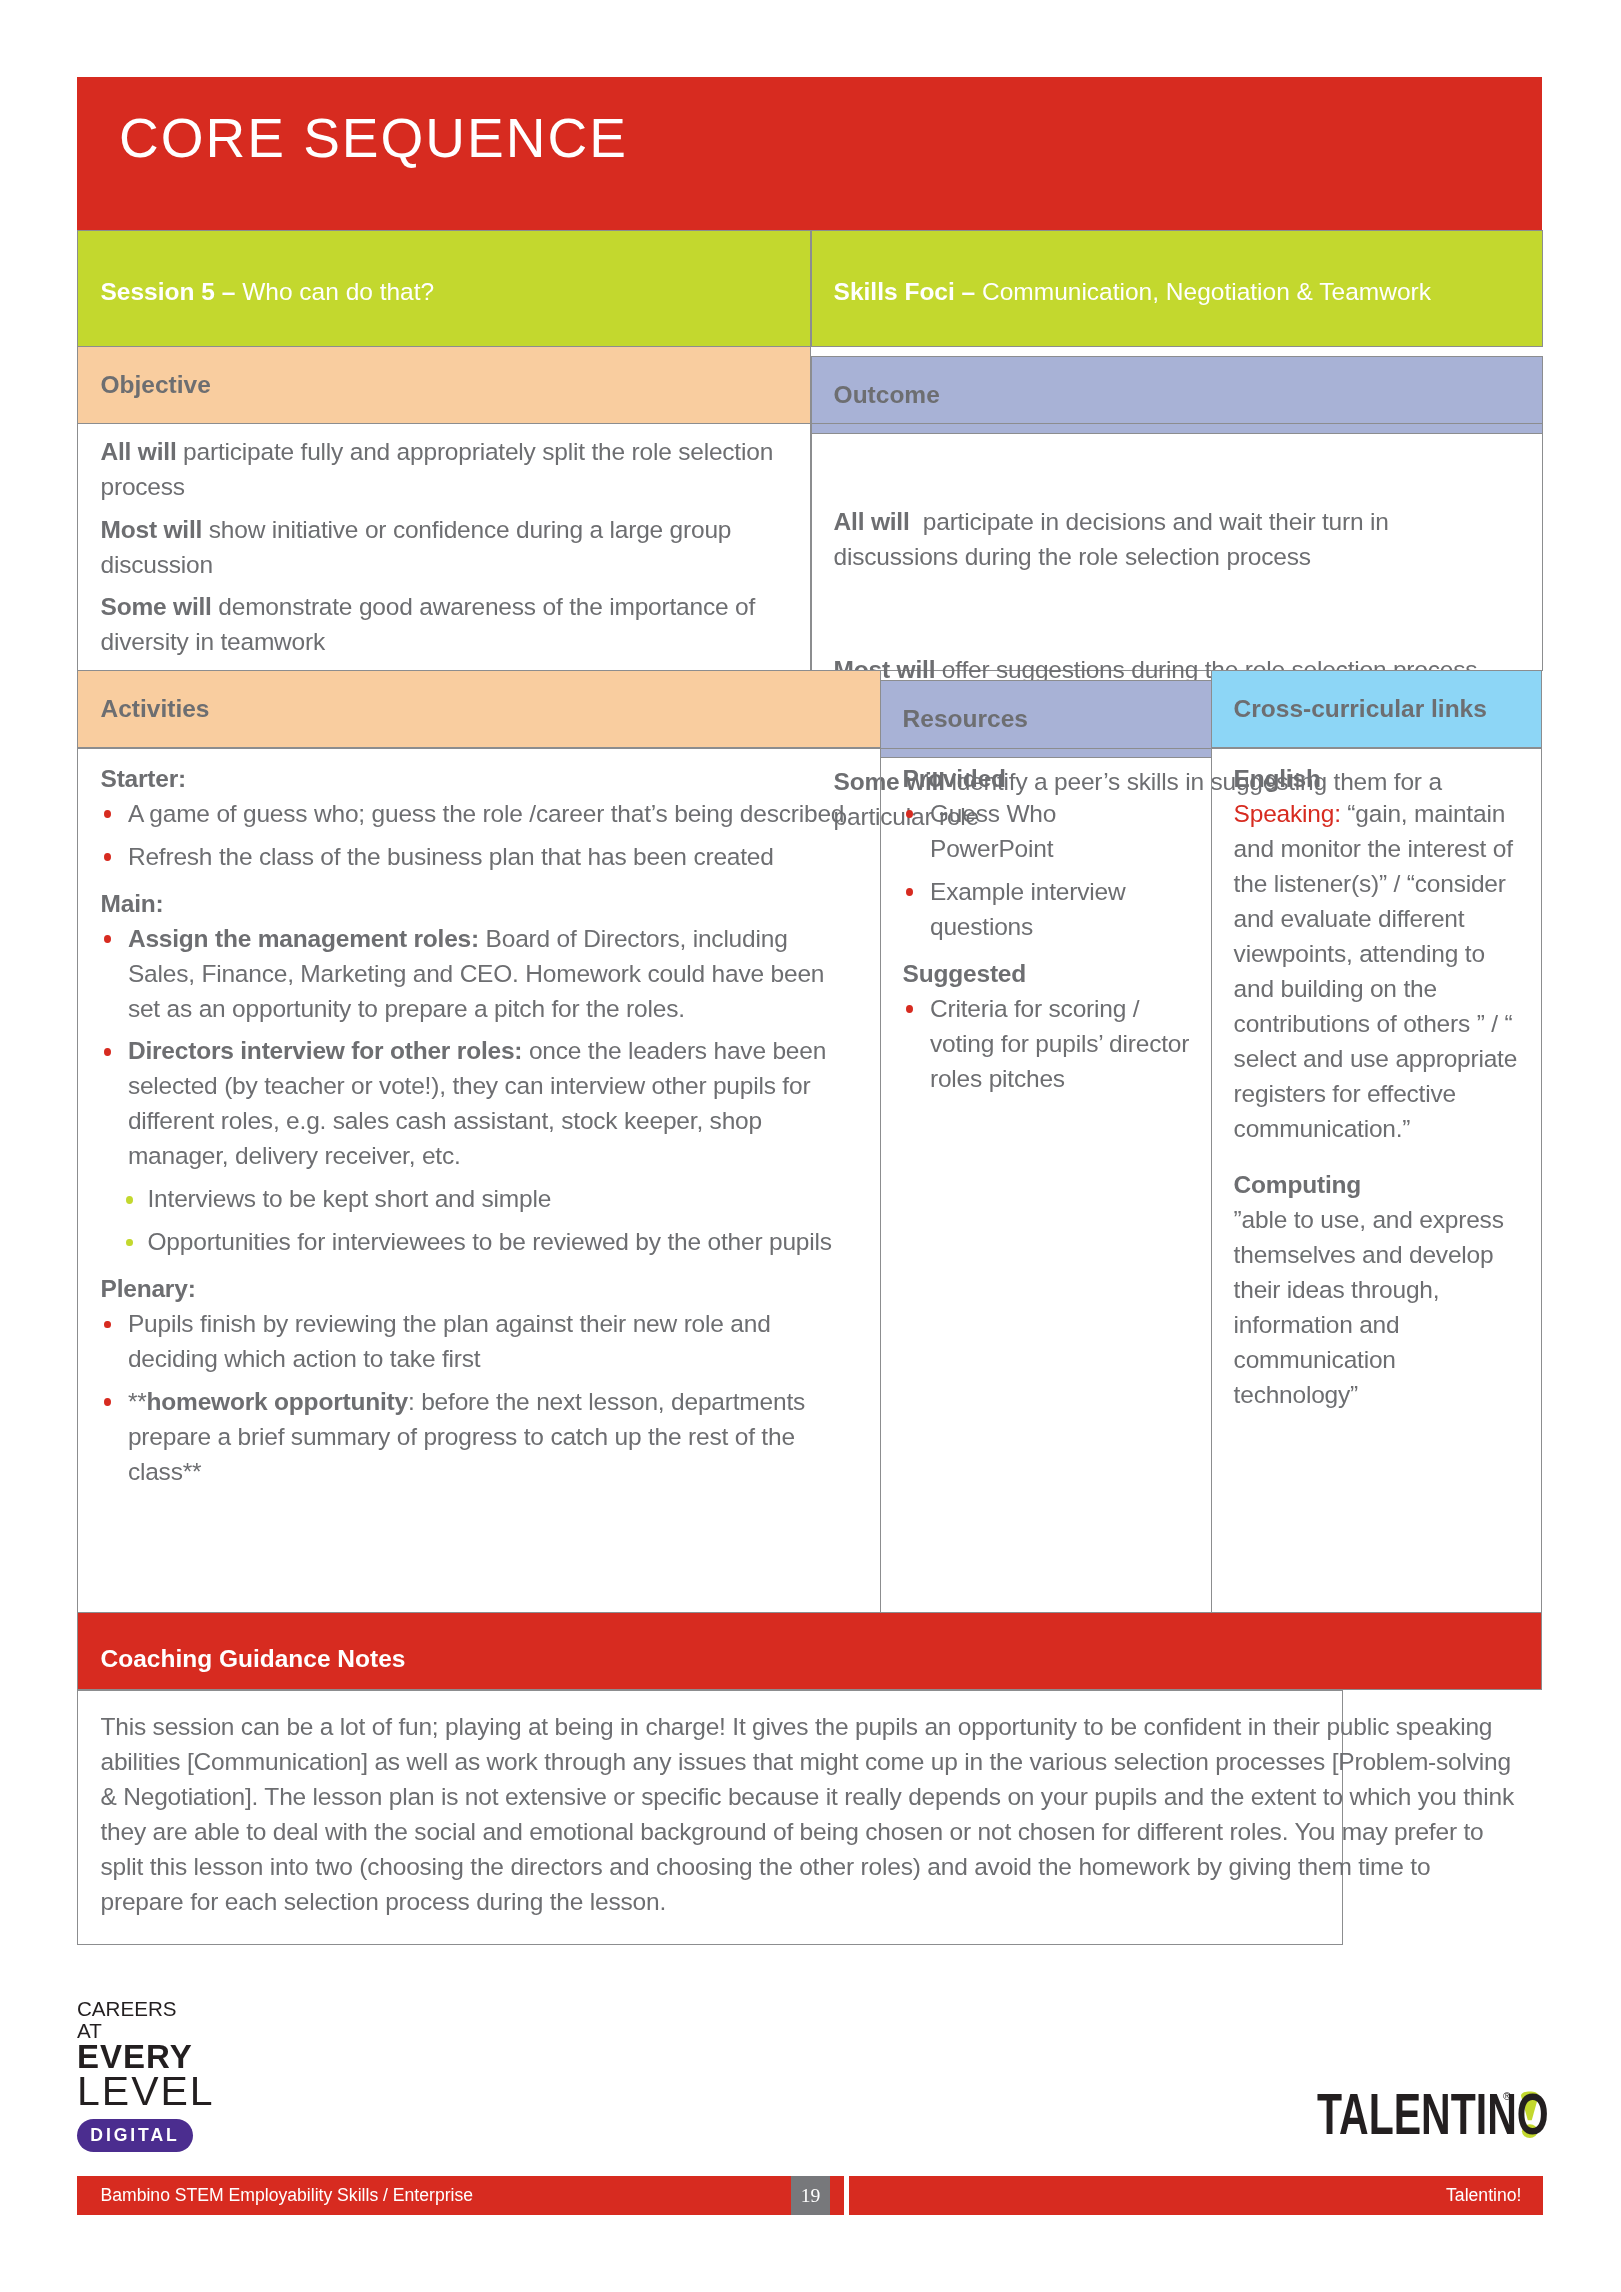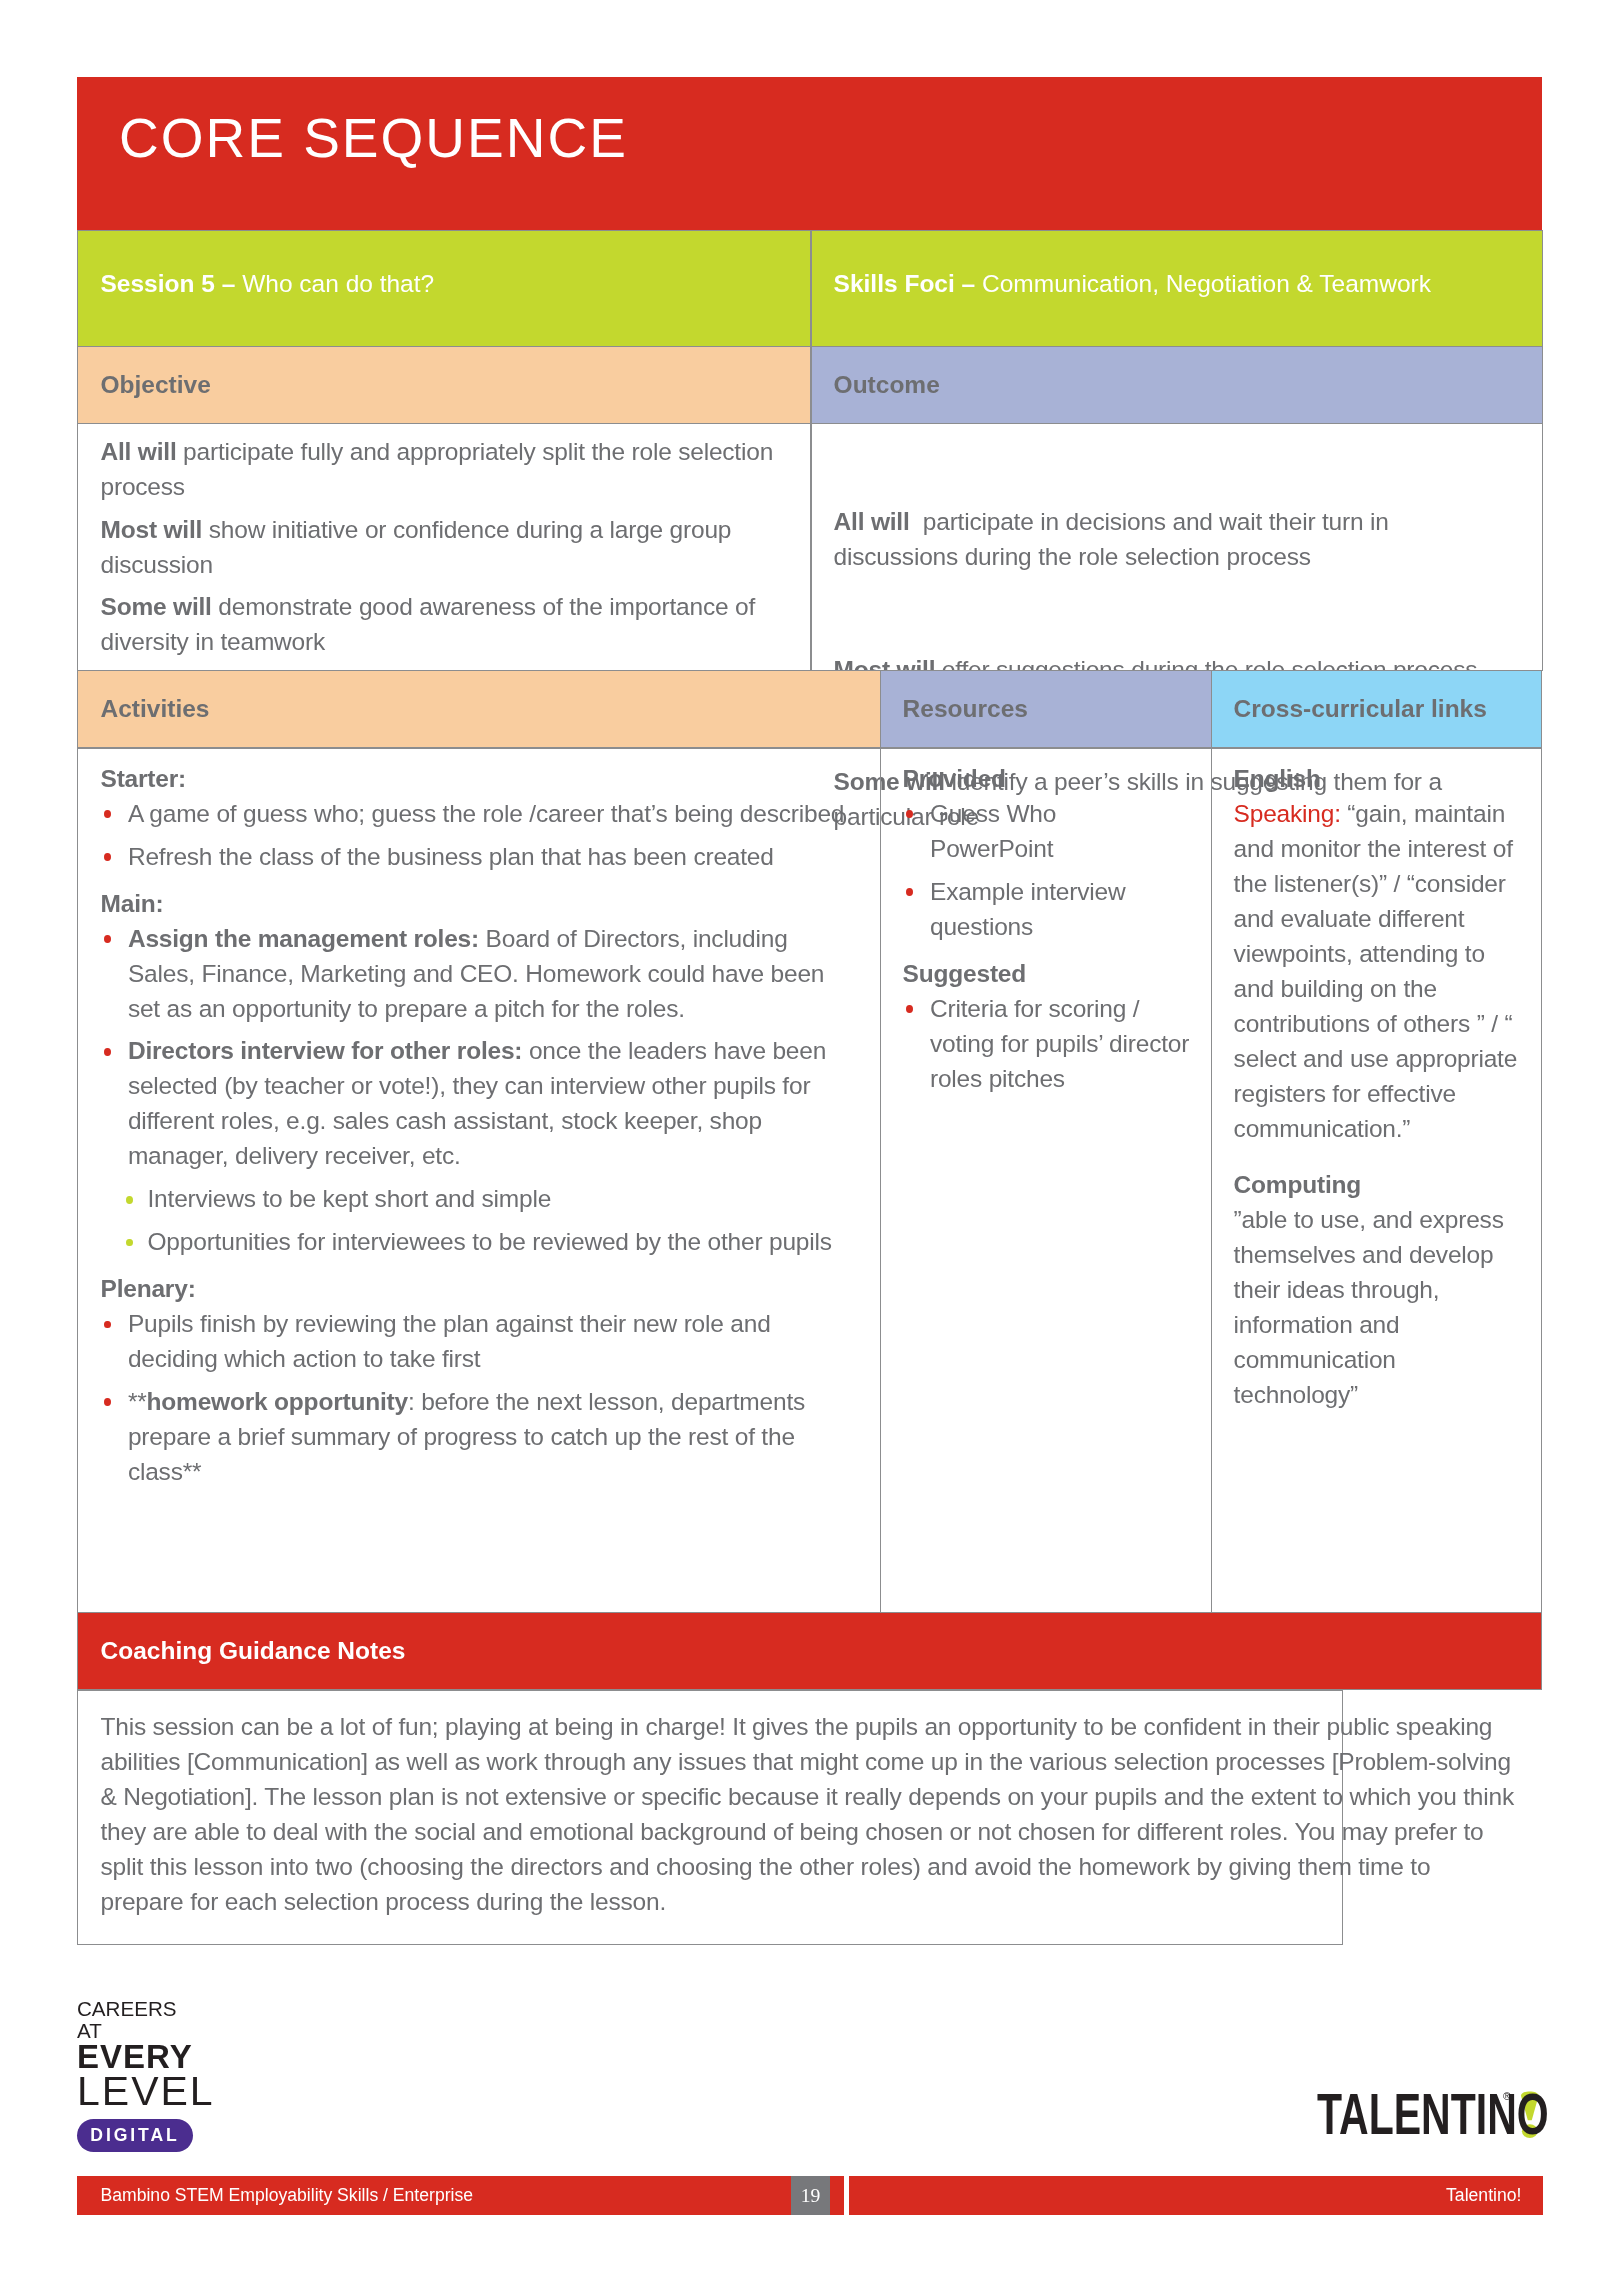--- a/index.html
+++ b/index.html
@@ -9,26 +9,26 @@
   .abs { position: absolute; }
   .cell { position: absolute; border: 1.5px solid #8c8d8f; }
   .txt { font-size: 24.5px; line-height: 35px; color: #6d6e71; letter-spacing: -0.2px; }
   .b { font-weight: bold; }
 
   #title-band { left: 77px; top: 77px; width: 1465px; height: 154px; background: #d72b20; }
   #title-text { position: absolute; left: 42px; top: 29px; font-size: 55px; color: #ffffff; letter-spacing: 2px; font-weight: normal; }
 
   .green { background: #c3d82e; }
   .peach { background: #f9cd9f; }
-  .lav { background: #a8b2d6; }
+  .lav { background: #a8b2d6; margin-top: 10px; }
   .sky { background: #8dd6f6; }
   .red { background: #d72b20; }
 
   .hdr-label { position: absolute; left: 22.5px; font-size: 24.5px; font-weight: bold; color: #6d6e71; }
-  .white-label { color: #ffffff; }
+  .white-label { color: #ffffff; margin-top: 8px; }
 
   ul.list { list-style: none; }
   ul.list li { position: relative; padding-left: 27.4px; margin-bottom: 7.8px; }
   ul.list li::before { content: ""; position: absolute; left: 3.9px; top: 14.7px; width: 6.9px; height: 7.8px; border-radius: 50%; background: #d72b20; }
   ul.list.sub li { padding-left: 23.5px; margin-left: 23.5px; }
   ul.list.sub li::before { background: #c3d82e; left: 2px; }
   .section-head { font-weight: bold; margin-top: 12px; }
   .section-head.first { margin-top: 0; }
   .speaking { color: #d72b20; }
 

